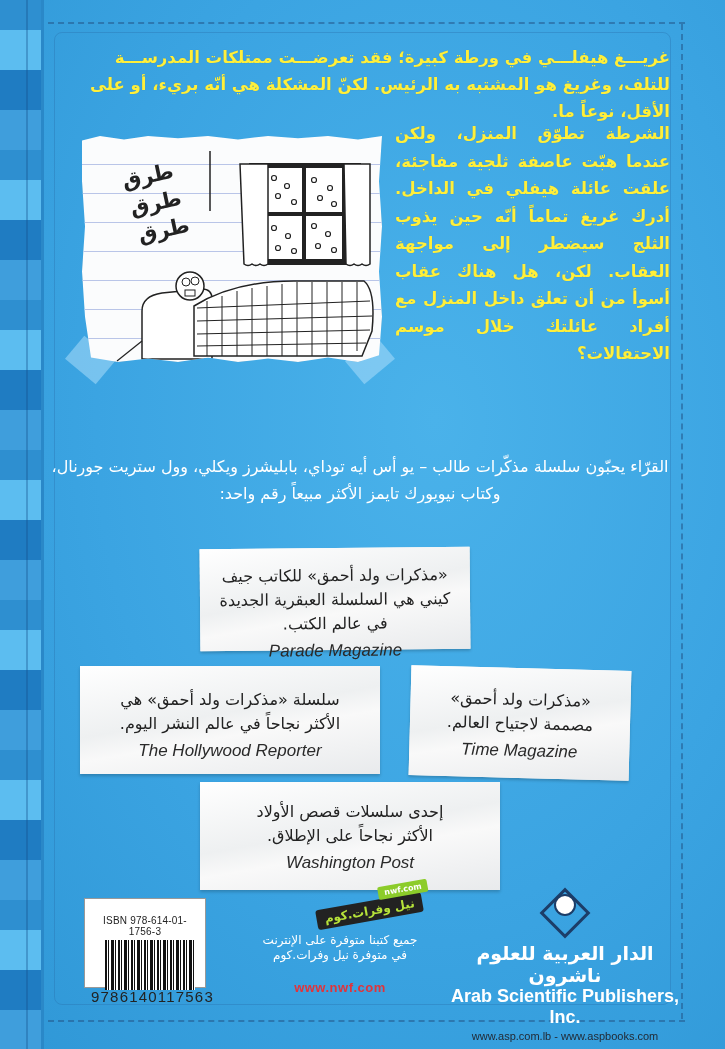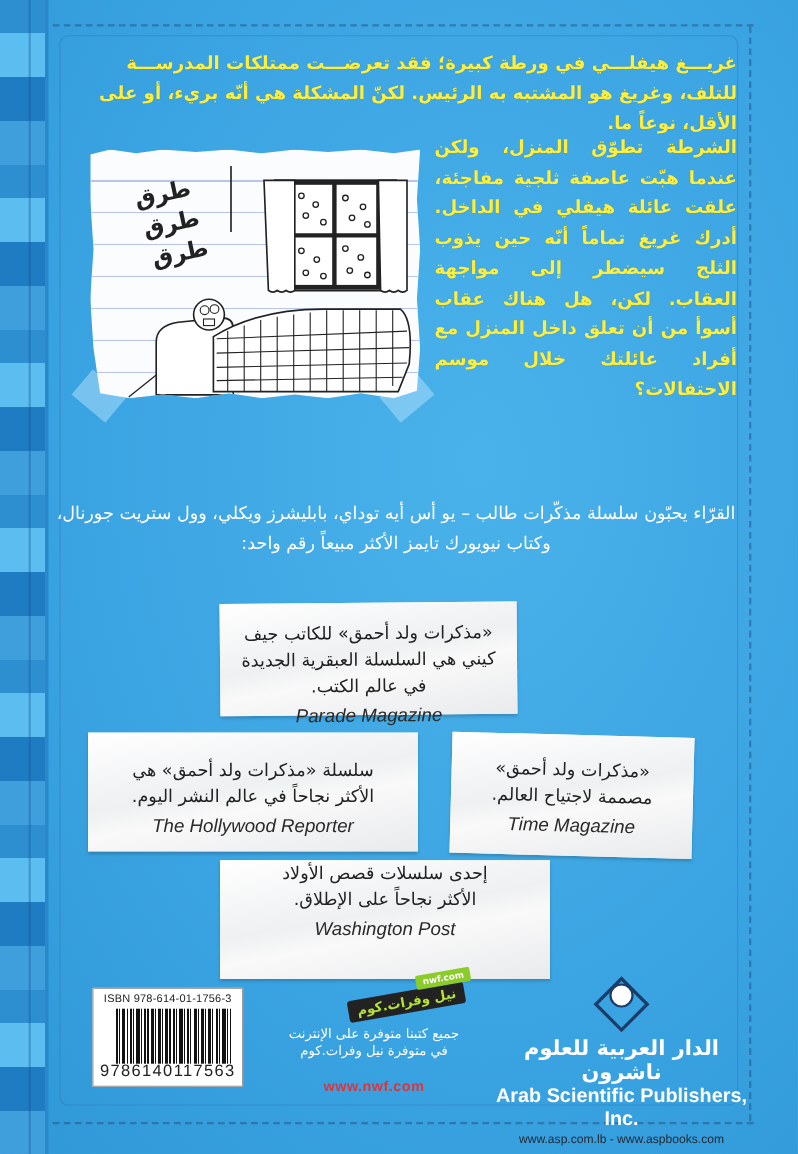--- a/index.html
+++ b/index.html
@@ -73,26 +73,26 @@
       box-shadow: 0 2px 3px rgba(0,0,0,0.2);
       background-image: linear-gradient(170deg, #ffffff 0%, #eef0f1 45%, #f9f9f9 60%, #e8eaec 100%);
     }
     .quote-card .source {
       font-family: "Liberation Sans", sans-serif; font-style: italic; font-size: 17px; direction: ltr; color: #2a2a2a;
       margin-top: 3px;
     }
     .q1 { left: 200px; top: 548px; width: 270px; height: 102px; padding-top: 16px; transform: rotate(-0.5deg); }
     .q2 { left: 80px; top: 666px; width: 300px; height: 108px; padding-top: 22px; }
     .q3 { left: 410px; top: 668px; width: 220px; height: 110px; padding-top: 20px; transform: rotate(1.5deg); }
-    .q4 { left: 200px; top: 782px; width: 300px; height: 108px; }
+    .q4 { left: 200px; top: 782px; width: 300px; height: 108px; padding-top: 18px; }
 
     
     .barcode {
-      position: absolute; left: 84px; top: 898px; width: 137px; height: 90px; background: #fff;
-      border: 1px solid #999; padding: 4px 6px;
+      position: absolute; left: 84px; top: 898px; width: 122px; height: 90px; background: #fff;
+      border: 1px solid #999; padding: 16px 6px;
       font-family: "Liberation Sans", sans-serif;
     }
     .barcode .isbn { font-size: 10px; text-align: center; color: #222; letter-spacing: 0.2px; }
     .barcode .bars {
       height: 50px; margin: 3px 4px 0 14px;
       background: repeating-linear-gradient(to right,
         #111 0, #111 2px, #fff 2px, #fff 3px, #111 3px, #111 4px, #fff 4px, #fff 6px,
         #111 6px, #111 9px, #fff 9px, #fff 10px, #111 10px, #111 11px, #fff 11px, #fff 13px);
     }
     .barcode .digits { font-size: 15px; letter-spacing: 1.2px; color: #222; margin-top: -2px; display: flex; justify-content: space-between; }

